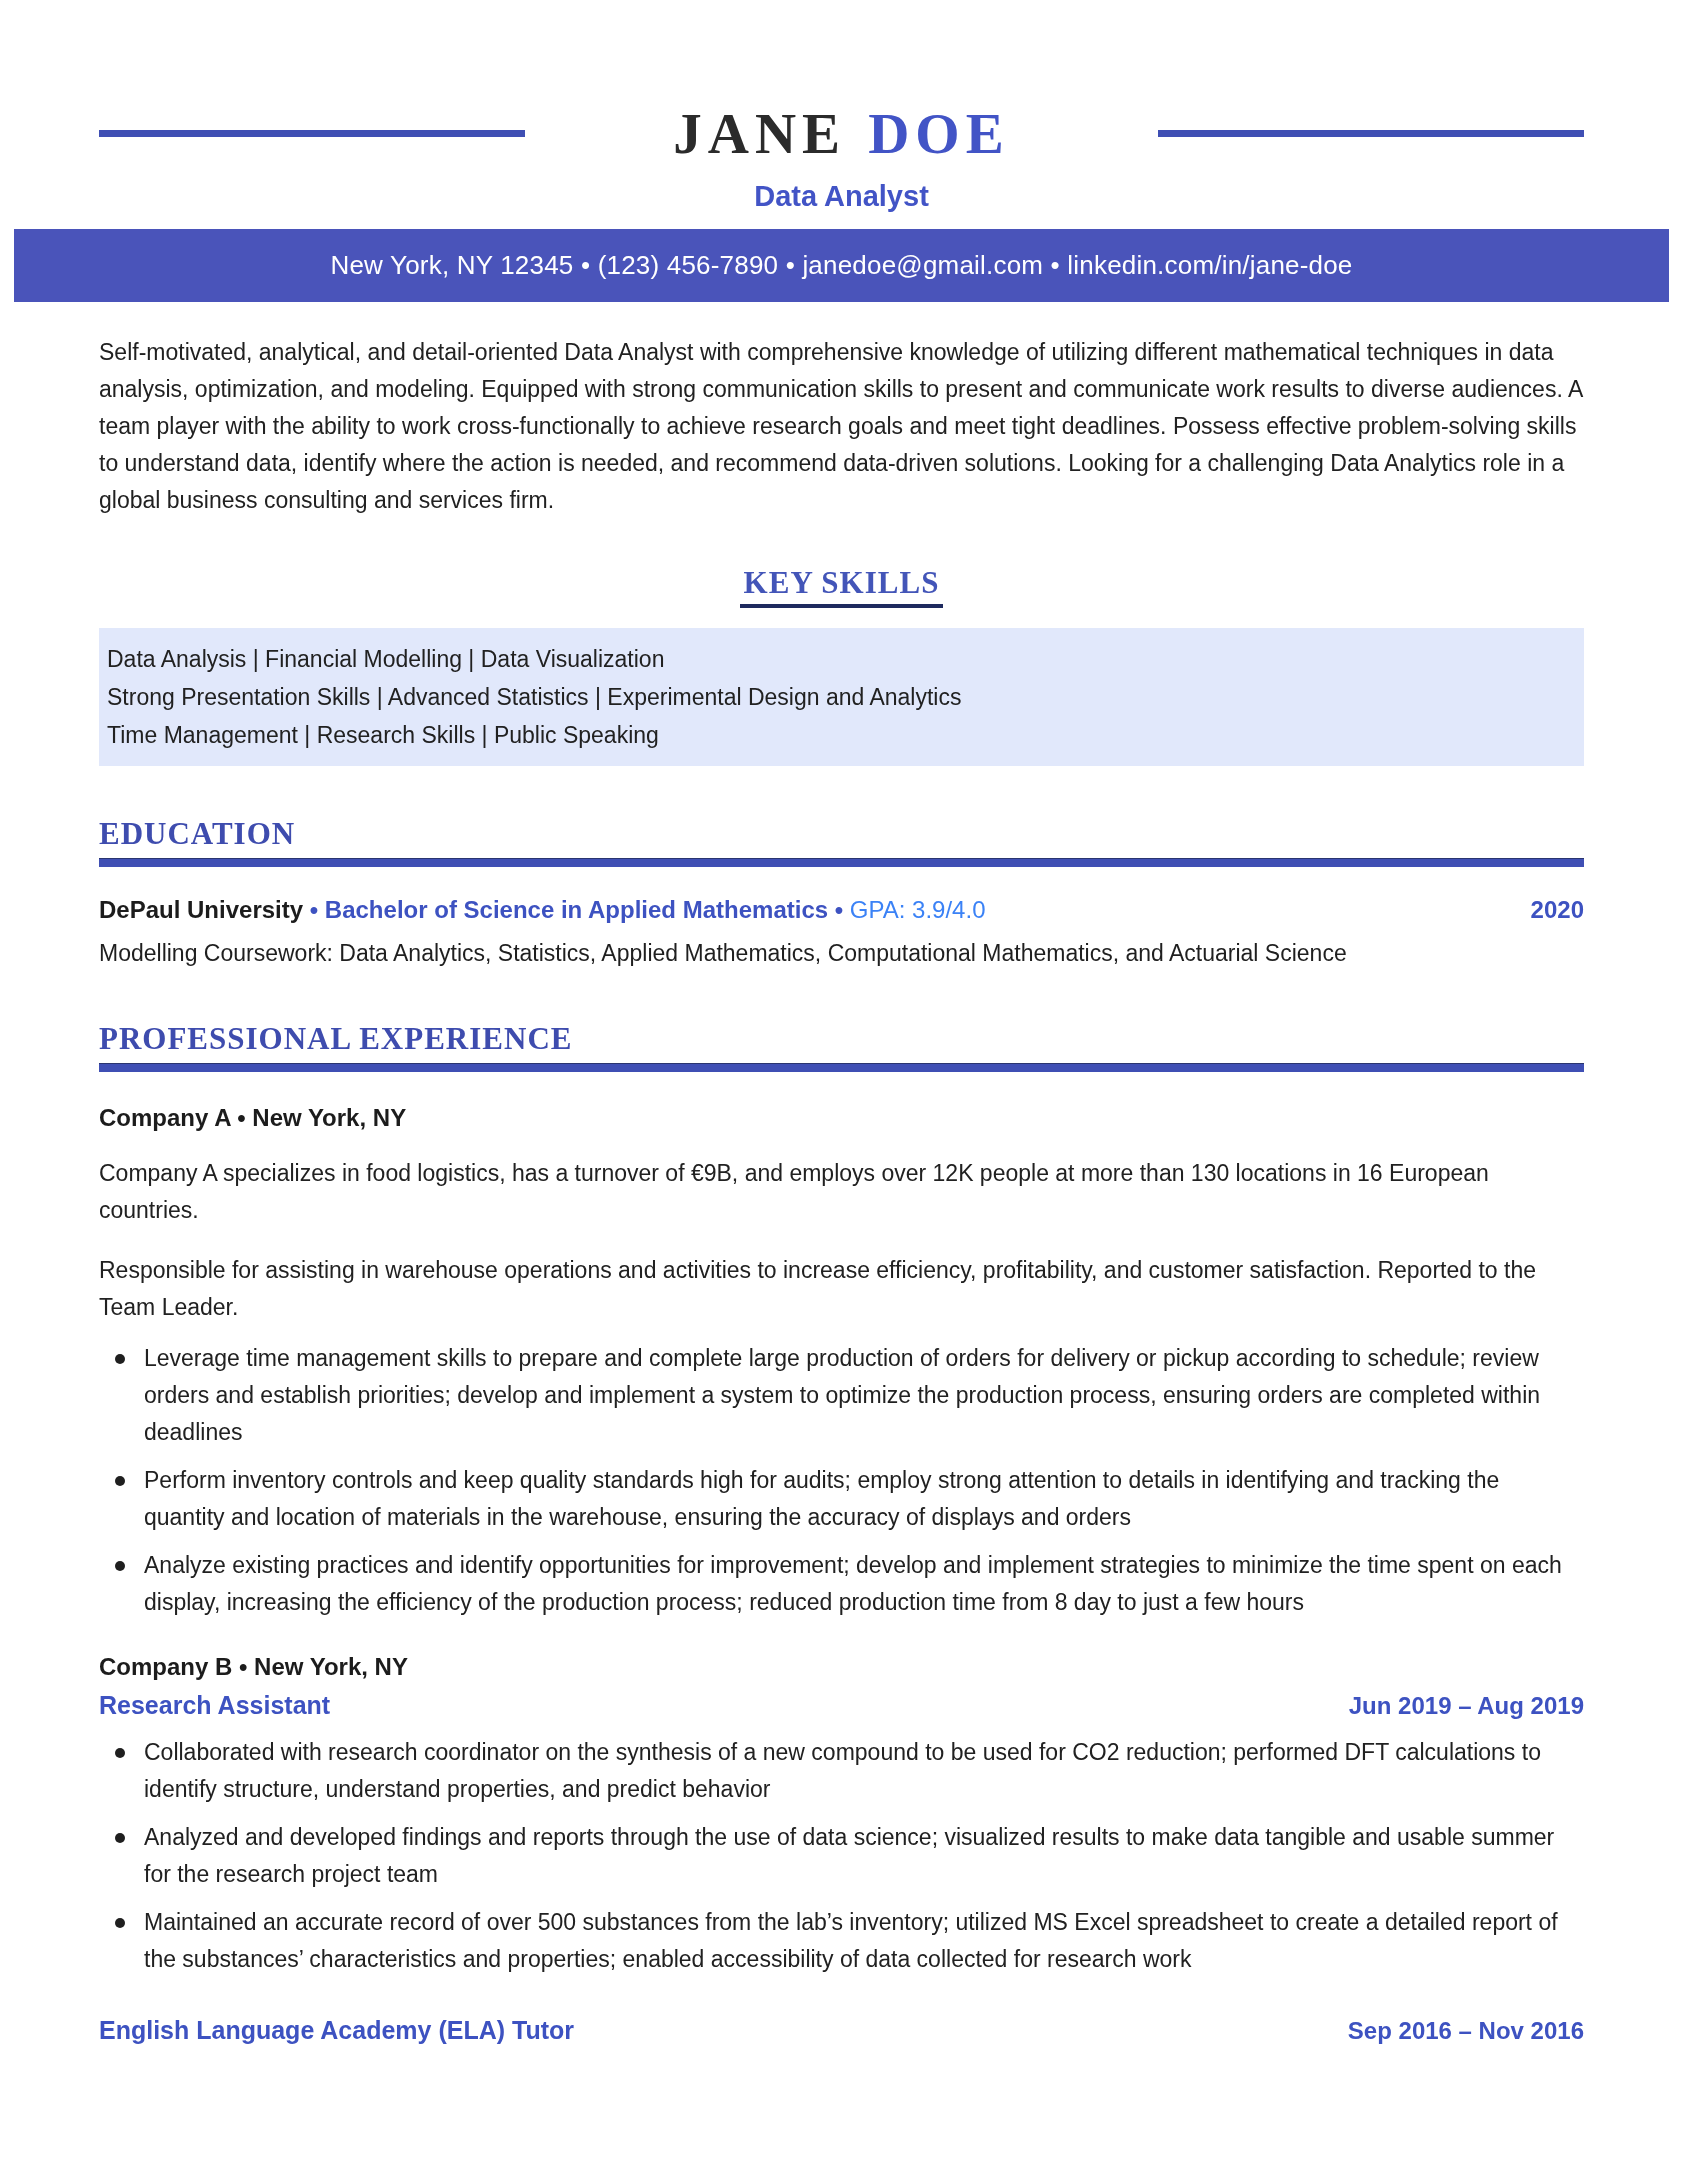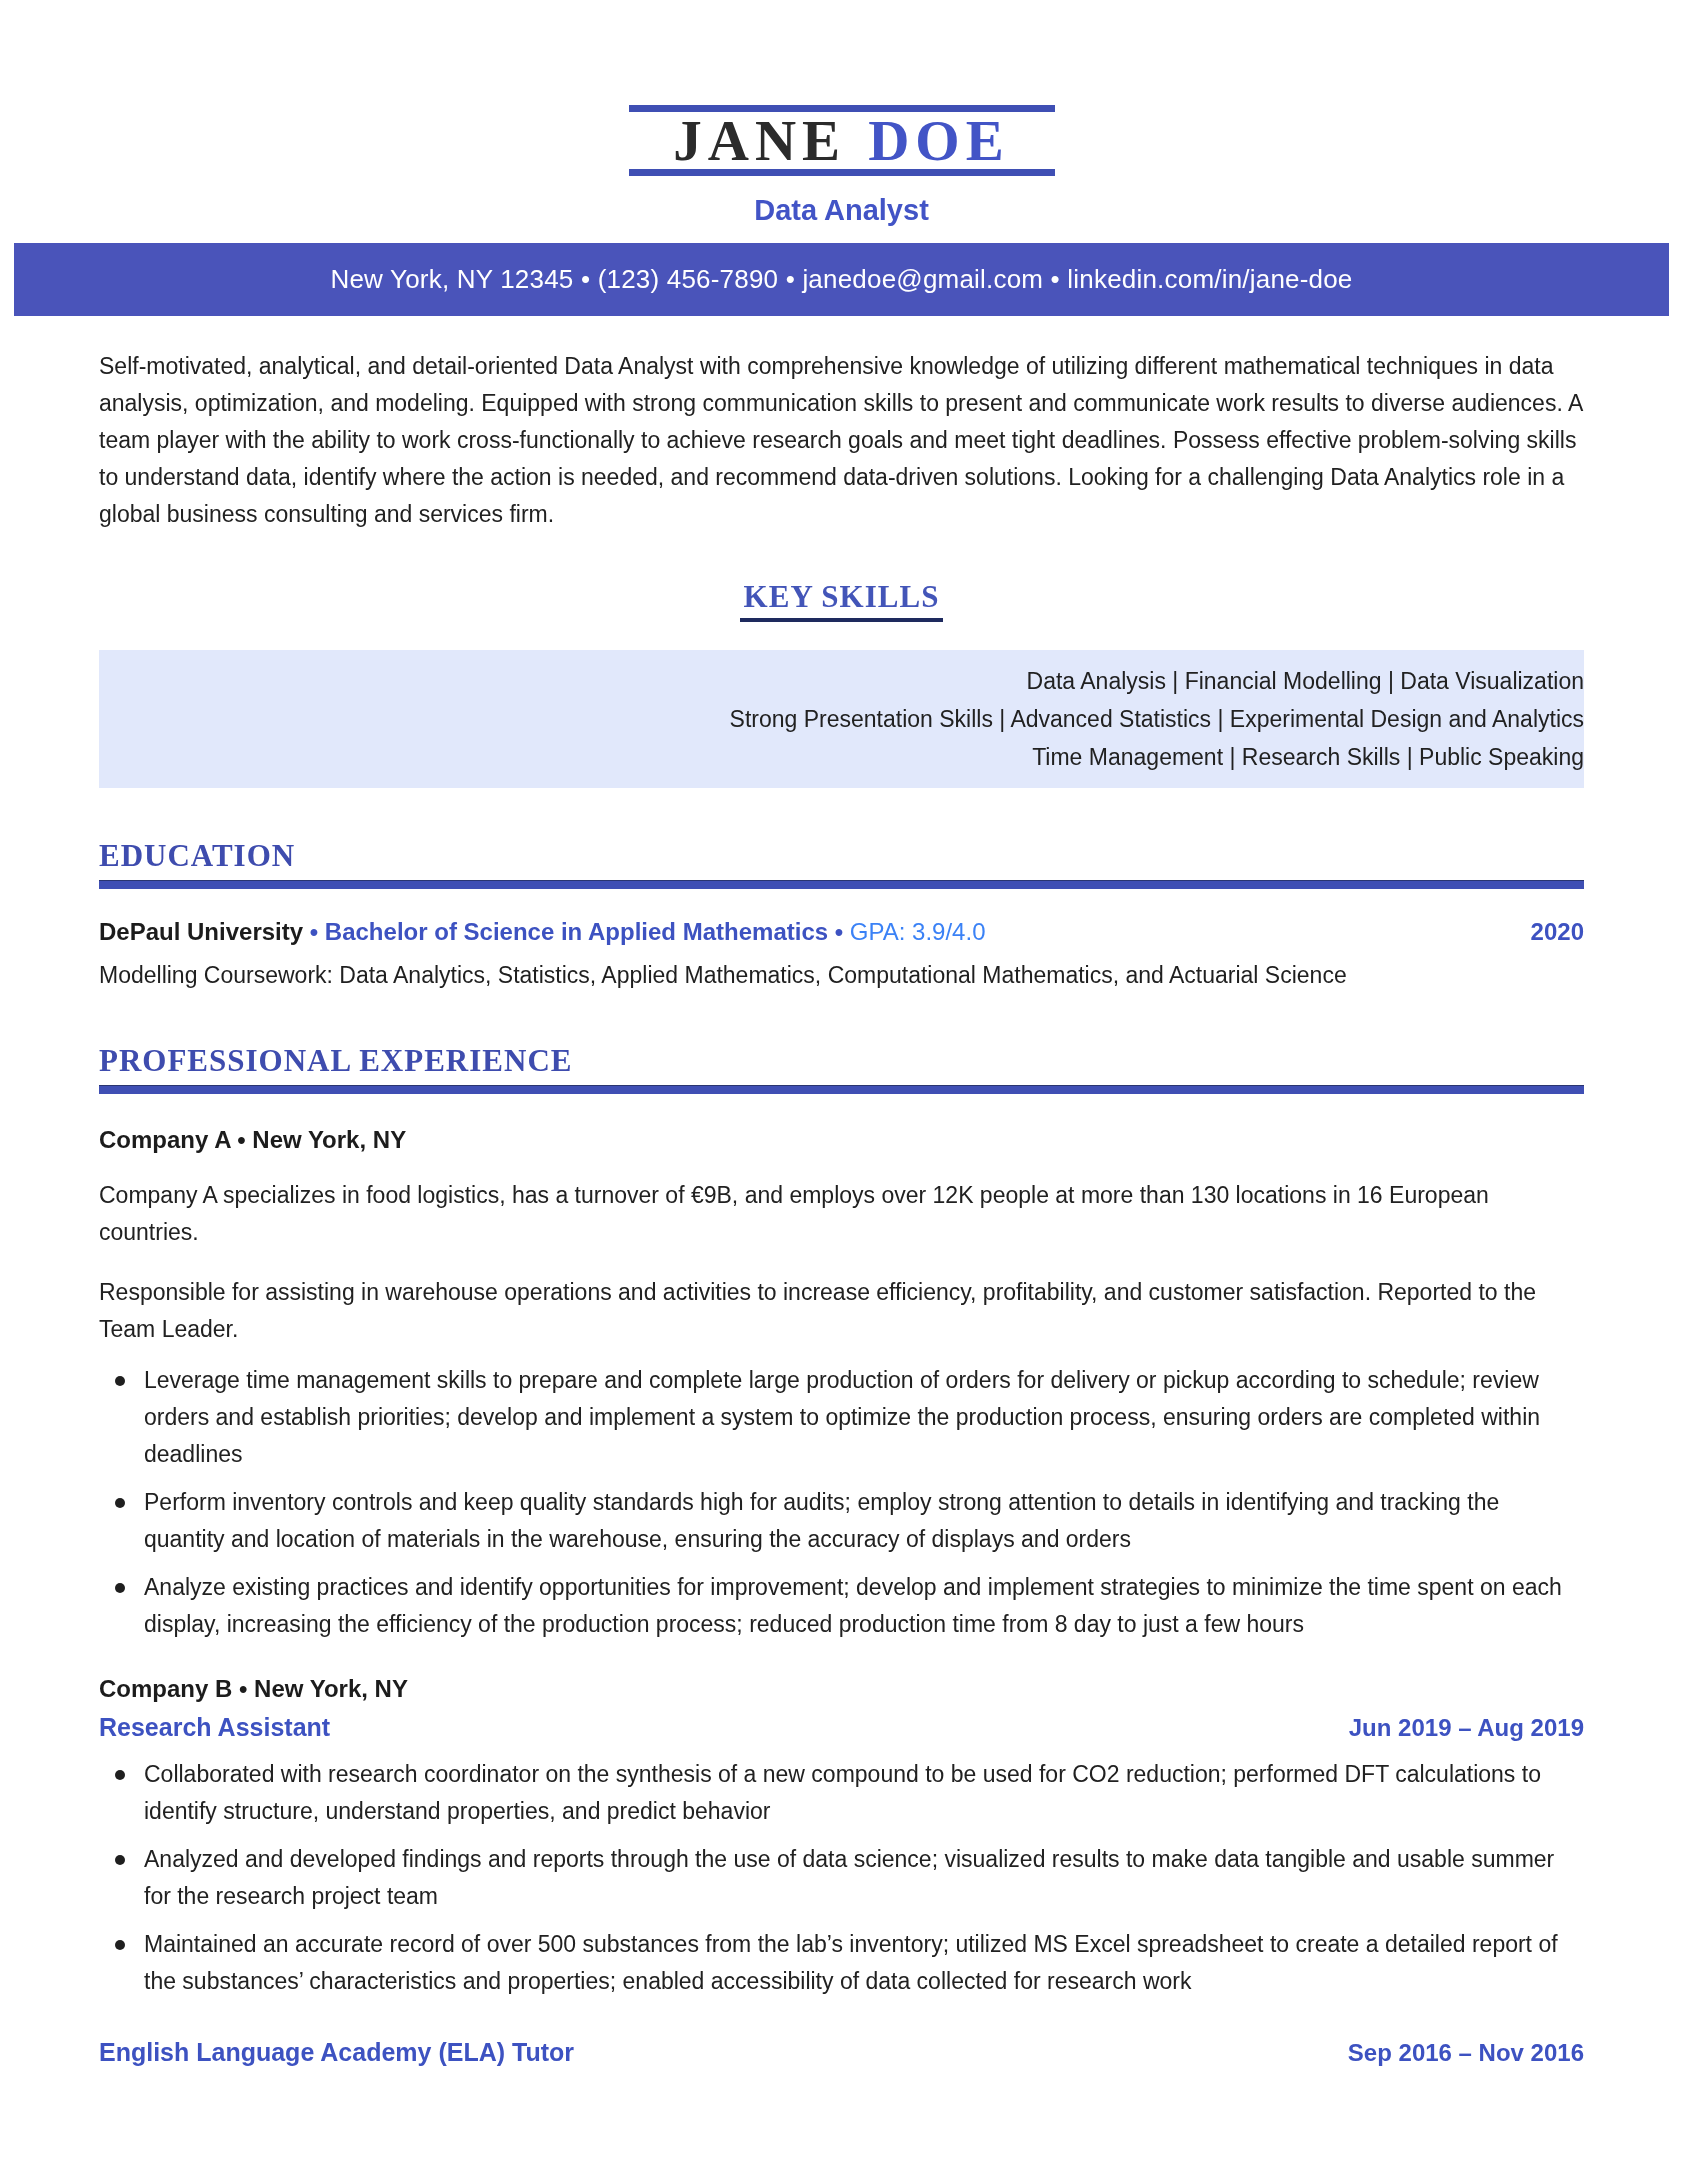--- a/index.html
+++ b/index.html
@@ -10,21 +10,21 @@
     color: #1f1f1f;
     position: relative;
     overflow: hidden;
   }
   .page { width: 1683px; height: 2178px; background: #fff; }
 
   
   .header { padding-top: 105px; }
   .name-row {
     width: 1485px; margin: 0 auto;
-    display: flex; align-items: center; justify-content: space-between; flex-direction: column;
+    display: flex; align-items: center; justify-content: space-between;
   }
   .name-divider { width: 426px; height: 7px; background: #3F4FB4; }
   .candidate-name {
     font-family: "Liberation Serif", "DejaVu Serif", serif;
     font-weight: bold; font-size: 57px; letter-spacing: 6px;
     color: #2b2b2b; white-space: nowrap; line-height: 1;
   }
   .candidate-name .last { color: #4254C6; margin-left: 22px; }
   .job-title {
     text-align: center; margin-top: 18px;
@@ -45,23 +45,23 @@
     margin-top: 46px; text-align: center;
   }
   .center-heading span {
     font-family: "Liberation Serif", "DejaVu Serif", serif;
     font-weight: bold; font-size: 31px; color: #4355B8;
     letter-spacing: 1px;
     display: inline-block; padding: 0 4px 3px 4px;
     border-bottom: 4px solid #1E2A5E;
   }
   .skills-box {
-    margin-top: 28px; background: #E1E8FB;
-    text-align: right; font-size: 23px; line-height: 38px;
-    padding: 12px 0; color: #212121;
+    margin-top: 20px; background: #E1E8FB;
+    text-align: left; font-size: 23px; line-height: 38px;
+    padding: 12px 8px; color: #212121;
   }
 
   .section-heading {
     margin-top: 50px;
     font-family: "Liberation Serif", "DejaVu Serif", serif;
     font-weight: bold; font-size: 31px; color: #3E4CAE;
     letter-spacing: 1px;
   }
   .section-rule { margin-top: 6px; height: 9px; background: #3F4FB4; border-top: 1px solid #2A3570; }
 

